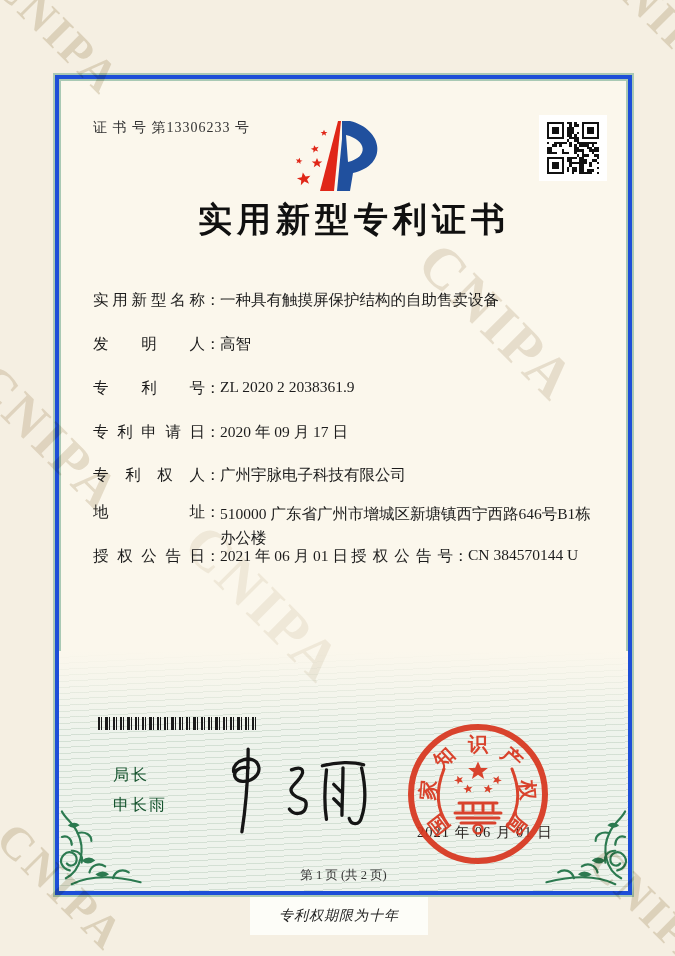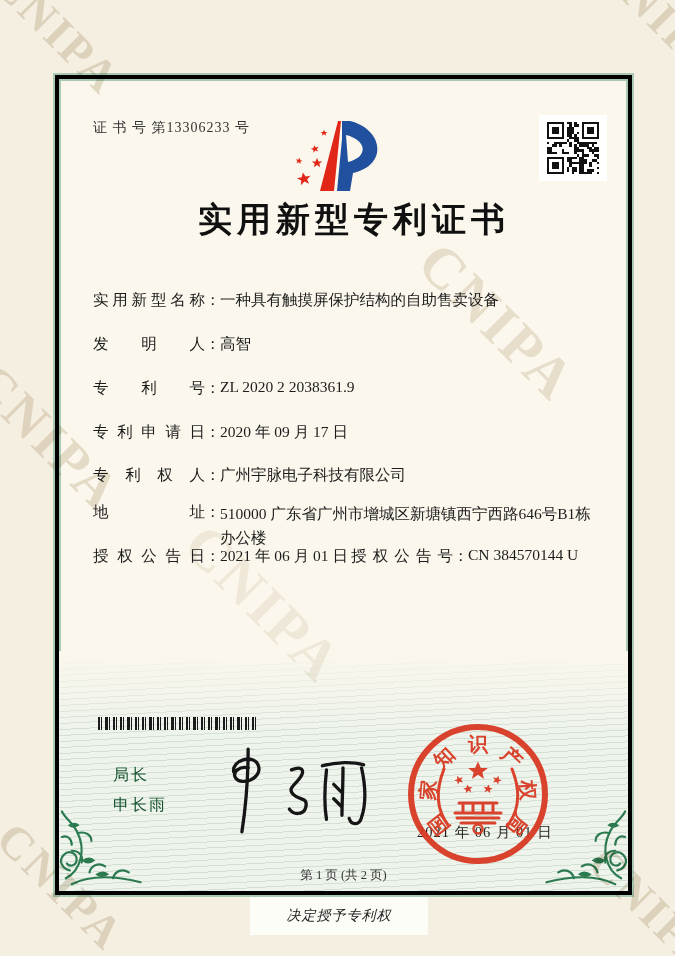--- a/index.html
+++ b/index.html
@@ -23,21 +23,21 @@
   .wm3{left:400px;top:288px;font-size:58px;color:rgba(187,170,138,.30);}
   .wm4{left:-44px;top:406px;font-size:54px;color:rgba(187,170,138,.34);}
   .wm5{left:166px;top:570px;font-size:58px;color:rgba(187,170,138,.18);}
   .wm6{left:-18px;top:860px;}
   .wm7{left:574px;top:884px;}
   
   .cert{
     position:absolute;left:55px;top:75px;width:577px;height:820px;
     box-sizing:border-box;z-index:1;
     background:#fbf7ec;
-    border:4px solid #000000;
+    border:4px solid #1d4ed8;
     box-shadow:0 0 0 2px #a9c9b4, inset 0 0 0 2px #a9c9b4;
   }
   .pattern{
     position:absolute;left:0;right:0;bottom:0;height:240px;z-index:0;
     background-color:#eef3ec;
     background-image:
       linear-gradient(to bottom,#fbf7ec 0px,rgba(251,247,236,0) 80px),
       repeating-linear-gradient(177deg, rgba(104,146,114,.20) 0 1px, rgba(0,0,0,0) 1px 6px);
   }
   .cert > .item{position:absolute;z-index:2;}
@@ -381,13 +381,13 @@
       </g>
       <g fill="currentColor" stroke="none">
         <path d="M26,86 q8,-6 14,0 q-8,6 -14,0"></path>
         <path d="M40,100 q8,-6 14,0 q-8,6 -14,0"></path>
         <path d="M12,50 q7,-5 12,0 q-7,5 -12,0"></path>
       </g>
     </svg>
   </div>
 </div>
 
-<div class="footnote">决定授予专利权</div>
+<div class="footnote">专利权期限为十年</div>
 
 </body></html>

